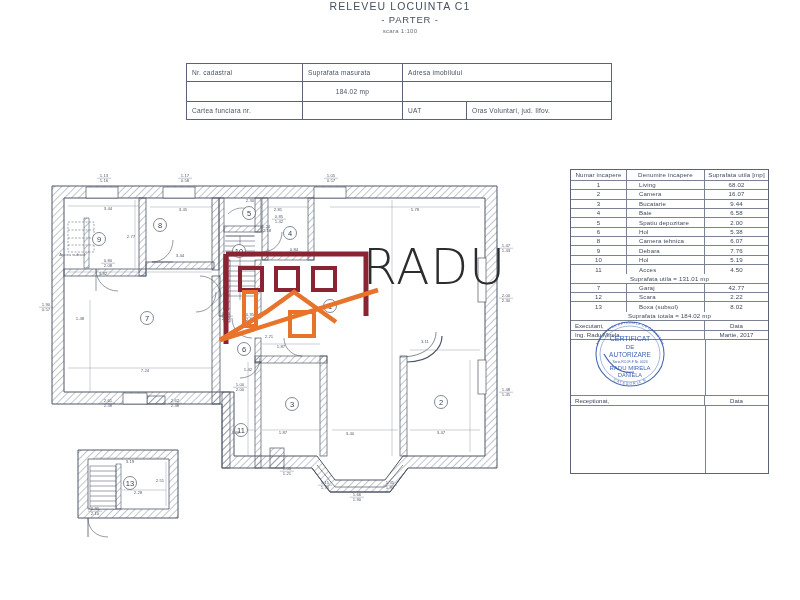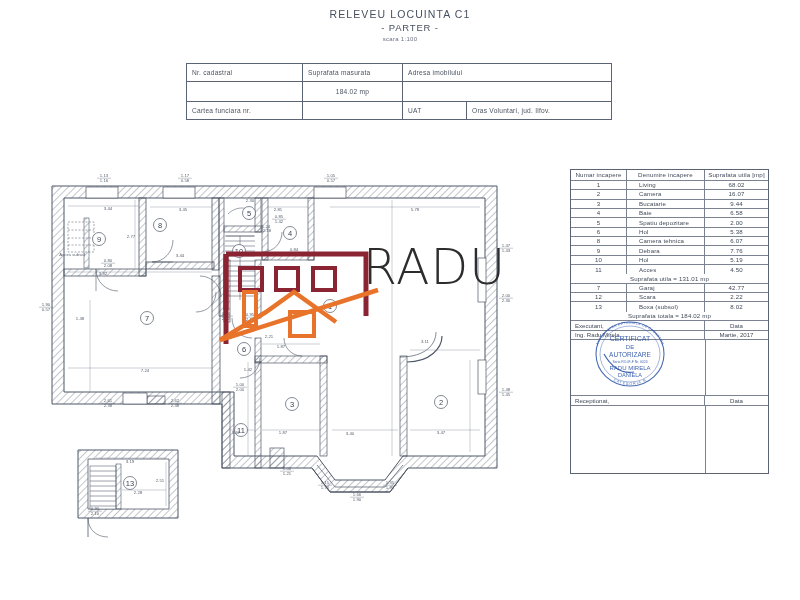--- a/index.html
+++ b/index.html
@@ -4,21 +4,21 @@
 <style>
   html,body{margin:0;padding:0;background:#ffffff;}
   body{
     width:800px;height:600px;position:relative;overflow:hidden;
     font-family:"Liberation Sans", sans-serif;
     color:#3a4352;
   }
   .page{position:absolute;inset:0;}
 
   
-  .title-block{position:absolute;left:0;top:8px;width:800px;text-align:center;}
+  .title-block{position:absolute;left:0;top:0;width:800px;text-align:center;}
   .title-main{font-size:10.5px;letter-spacing:1.1px;color:#46505f;font-weight:400;}
   .title-sub{font-size:9.5px;letter-spacing:0.8px;color:#46505f;margin-top:2px;padding-left:20px;}
   .title-scale{font-size:6px;letter-spacing:0.3px;color:#6a7180;margin-top:3px;}
 
   
   .cad-table{position:absolute;left:186px;top:63px;width:426px;height:57px;
     border:1px solid #5b6474;box-sizing:border-box;}
   .cad-table .row{display:flex;box-sizing:border-box;}
   .cad-table .r1{height:18px;border-bottom:1px solid #5b6474;}
   .cad-table .r2{height:20px;border-bottom:1px solid #5b6474;}

